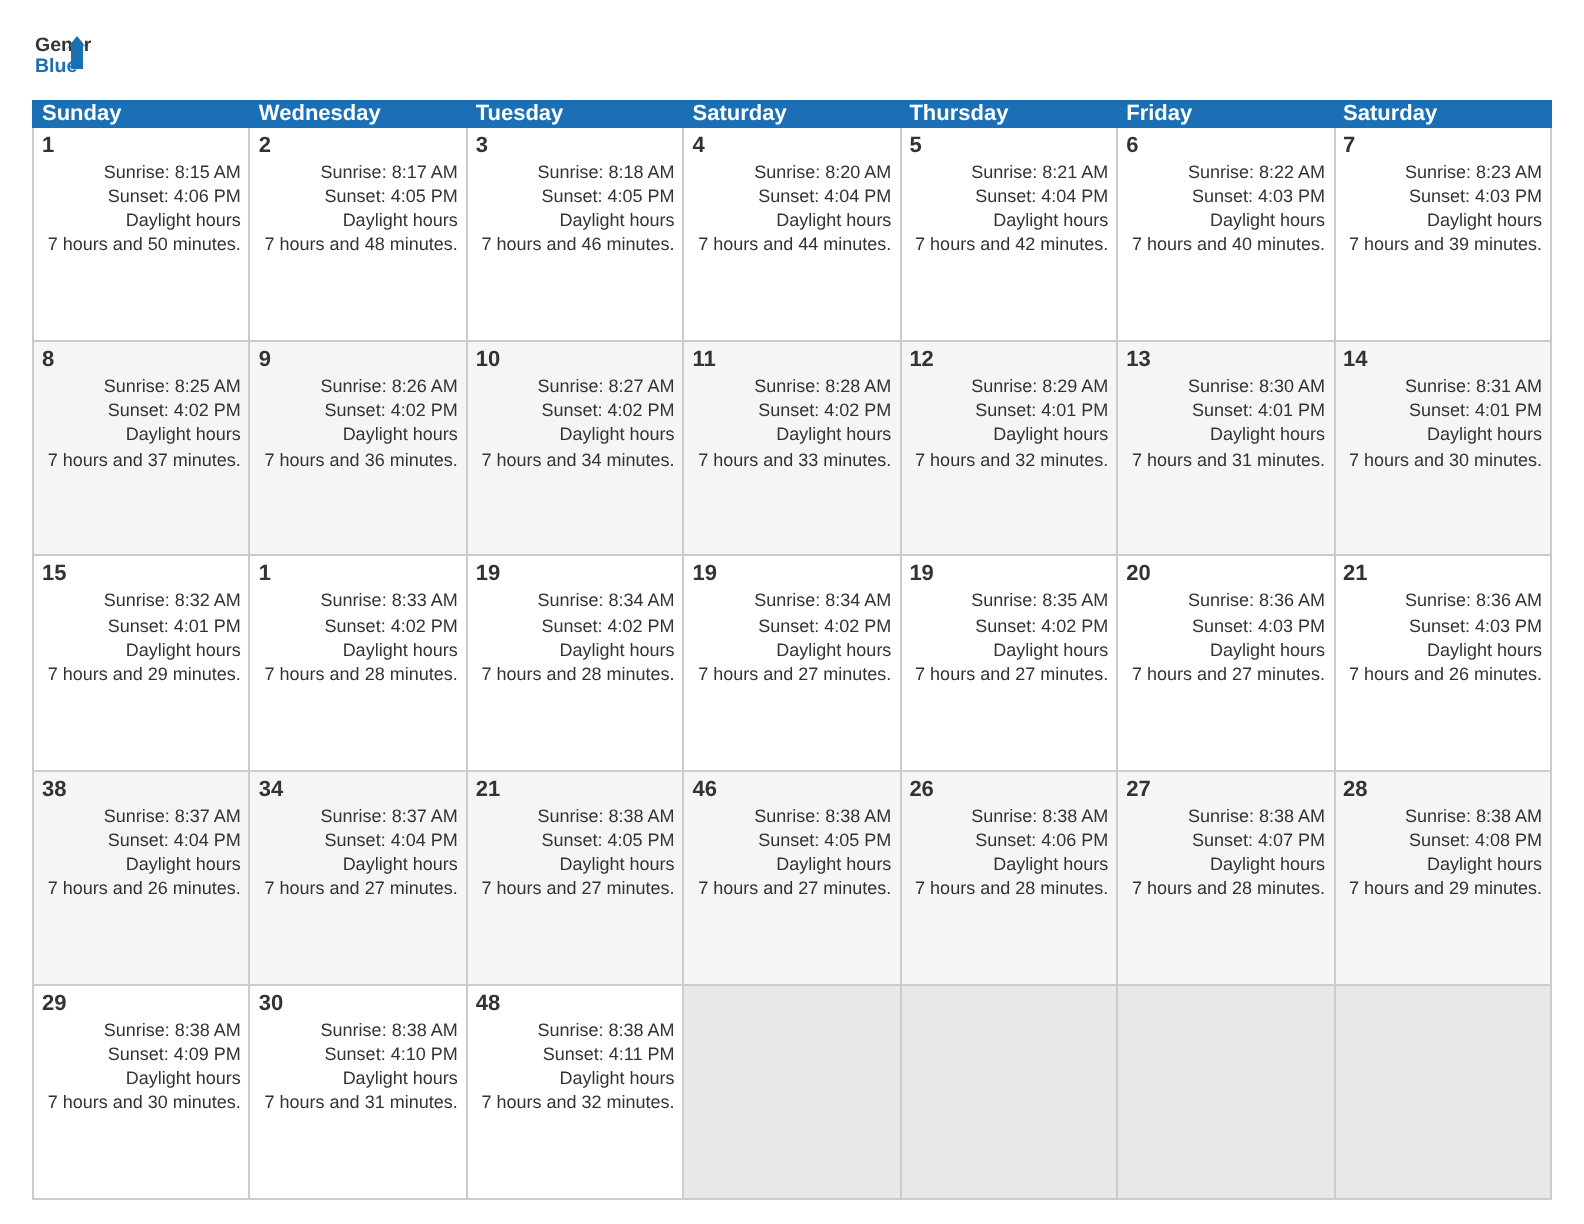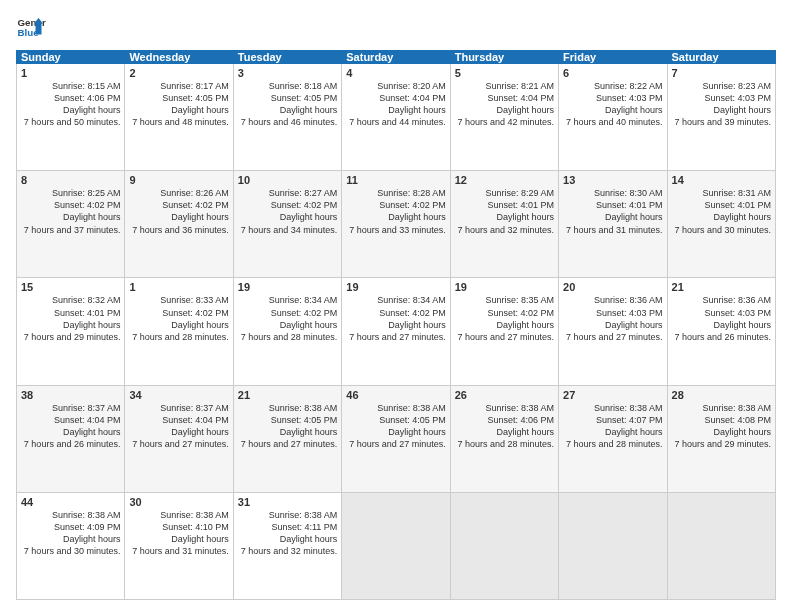--- a/index.html
+++ b/index.html
@@ -380,39 +380,39 @@
         <div class="day-info">
           Sunrise: 8:38 AM<br>
           Sunset: 4:08 PM<br>
           Daylight hours<br>
           7 hours and 29 minutes.
         </div>
       </td>
         </tr>
         <tr>
           <td>
-        <span class="day-num">44</span>
+        <span class="day-num">29</span>
         <div class="day-info">
           Sunrise: 8:38 AM<br>
           Sunset: 4:09 PM<br>
           Daylight hours<br>
           7 hours and 30 minutes.
         </div>
       </td>
           <td>
         <span class="day-num">30</span>
         <div class="day-info">
           Sunrise: 8:38 AM<br>
           Sunset: 4:10 PM<br>
           Daylight hours<br>
           7 hours and 31 minutes.
         </div>
       </td>
           <td>
-        <span class="day-num">31</span>
+        <span class="day-num">48</span>
         <div class="day-info">
           Sunrise: 8:38 AM<br>
           Sunset: 4:11 PM<br>
           Daylight hours<br>
           7 hours and 32 minutes.
         </div>
       </td>
           <td class="empty"></td>
           <td class="empty"></td>
           <td class="empty"></td>

